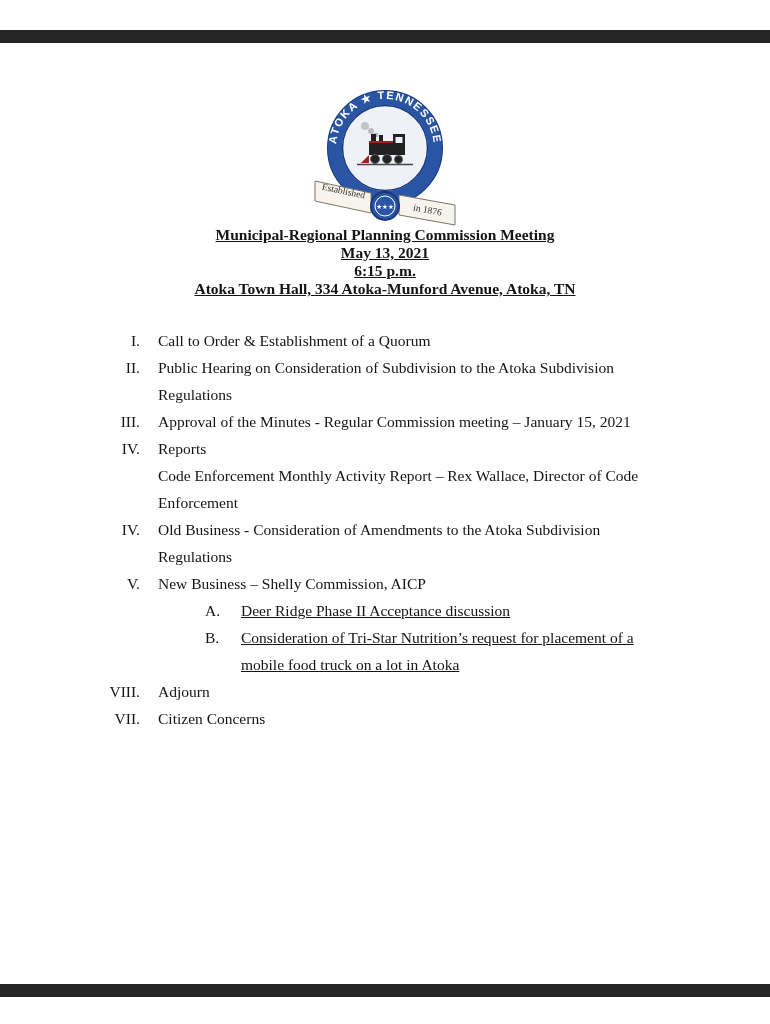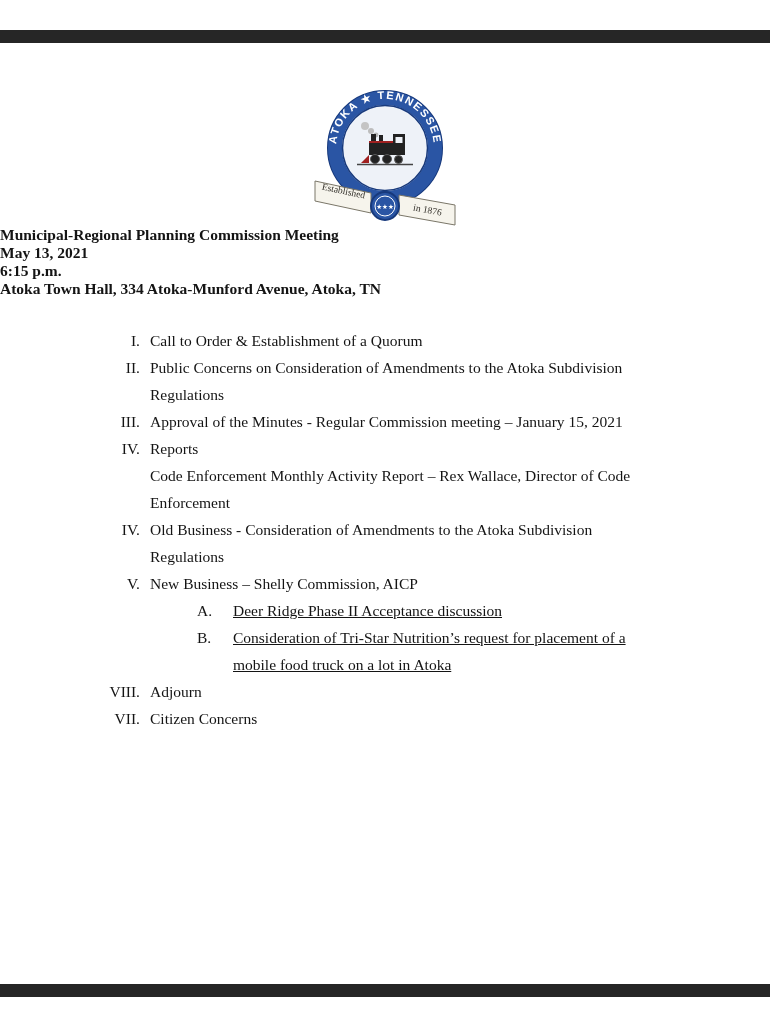--- a/index.html
+++ b/index.html
@@ -28,39 +28,41 @@
     top: 84px;
     left: 50%;
     transform: translateX(-50%);
   }
 
   .header-block {
     position: absolute;
     top: 226px;
     left: 0;
     width: 100%;
+    text-align: center;
     font-weight: bold;
     font-size: 15.5px;
     line-height: 18px;
+    text-decoration: underline;
   }
   .header-line { white-space: nowrap; }
 
   .agenda {
     position: absolute;
     top: 327px;
     left: 0;
     width: 770px;
     box-sizing: border-box;
     padding-left: 100px;
     font-size: 15.5px;
     line-height: 27px;
   }
   .row { display: flex; align-items: flex-start; }
   .num { flex: none; width: 40px; text-align: right; }
-  .txt { margin-left: 10px; width: 482px; }
+  .txt { margin-left: 18px; width: 482px; }
   .subflex { display: flex; align-items: flex-start; }
   .letter { flex: none; width: 25px; margin-left: 47px; }
   .subtxt { margin-left: 11px; width: 399px; text-decoration: underline; }
 </style>
 </head>
 <body>
 
 <div class="page">
 
   <div class="scan-bar top"></div>
@@ -117,21 +119,21 @@
 
   <div class="agenda">
 
     <div class="row">
       <div class="num">I.</div>
       <div class="txt">Call to Order &amp; Establishment of a Quorum</div>
     </div>
 
     <div class="row">
       <div class="num">II.</div>
-      <div class="txt">Public Concerns on Consideration of Amendments to the Atoka Subdivision Regulations</div>
+      <div class="txt">Public Hearing on Consideration of Subdivision to the Atoka Subdivision Regulations</div>
     </div>
 
     <div class="row">
       <div class="num">III.</div>
       <div class="txt">Approval of the Minutes - Regular Commission meeting – January 15, 2021</div>
     </div>
 
     <div class="row">
       <div class="num">IV.</div>
       <div class="txt">Reports</div>

